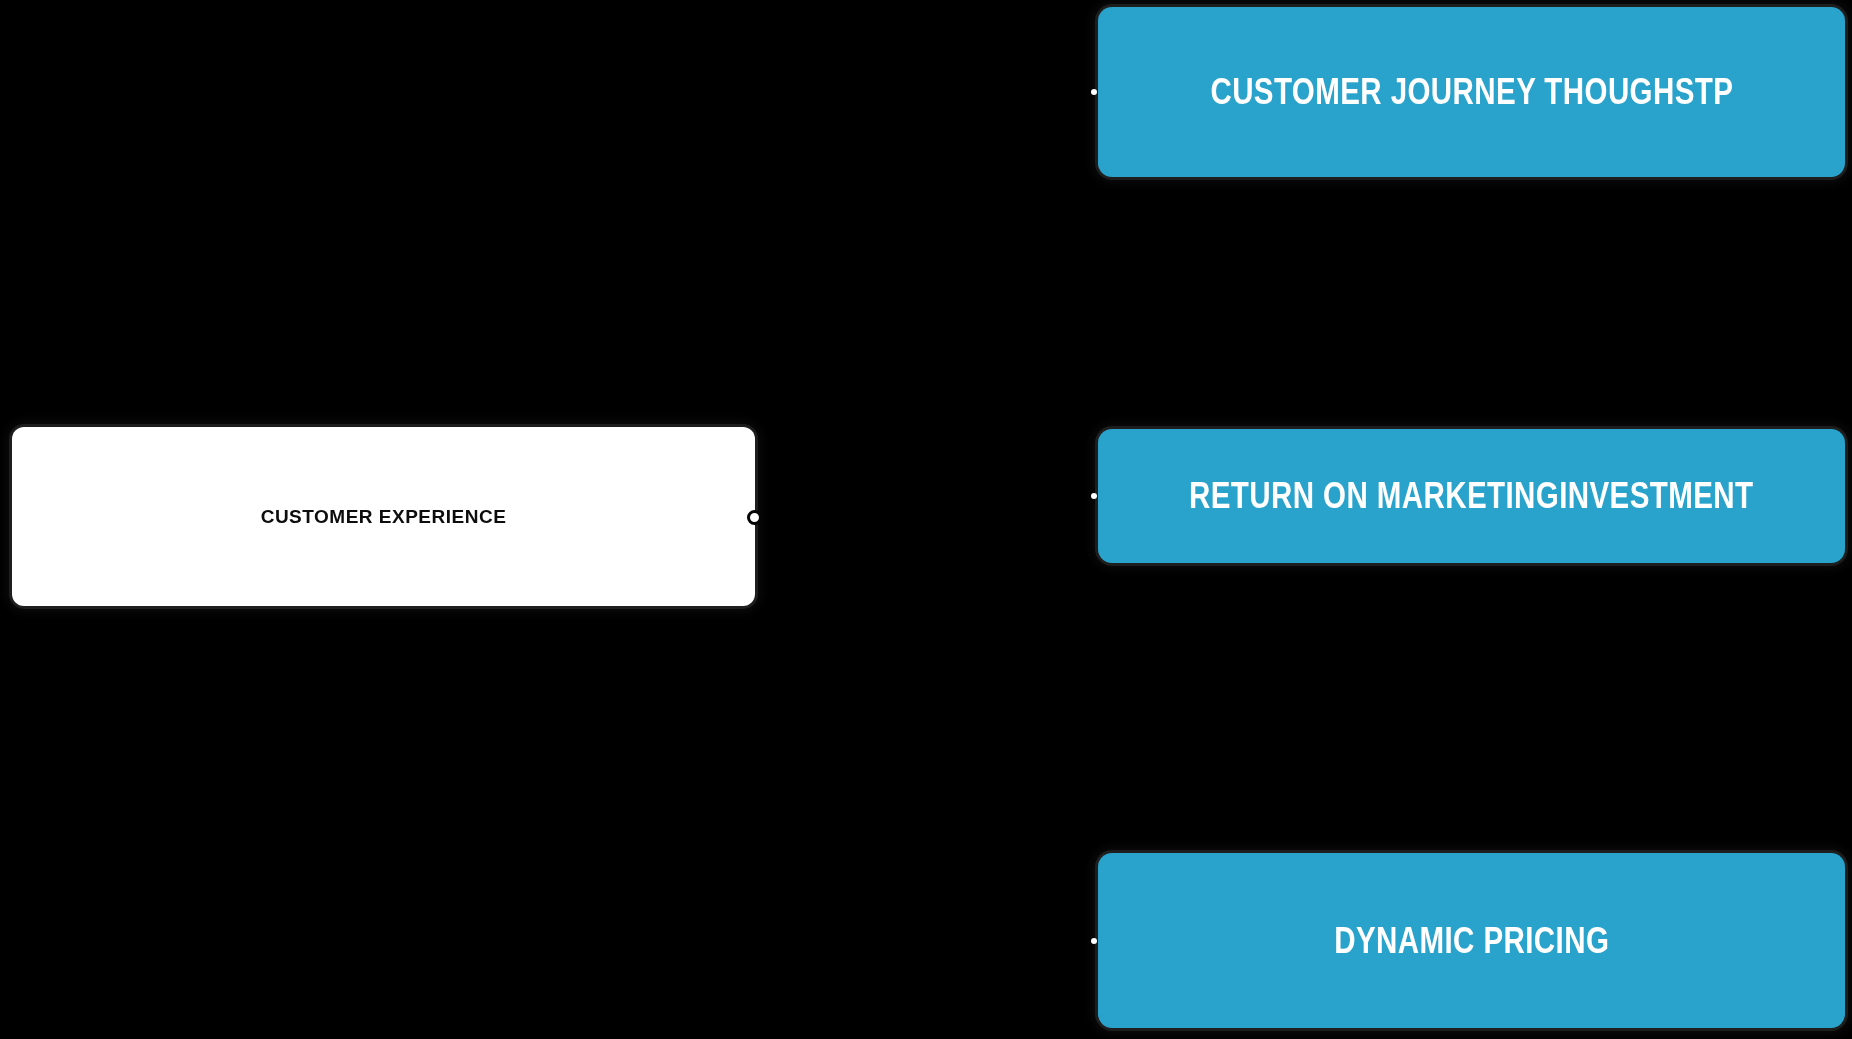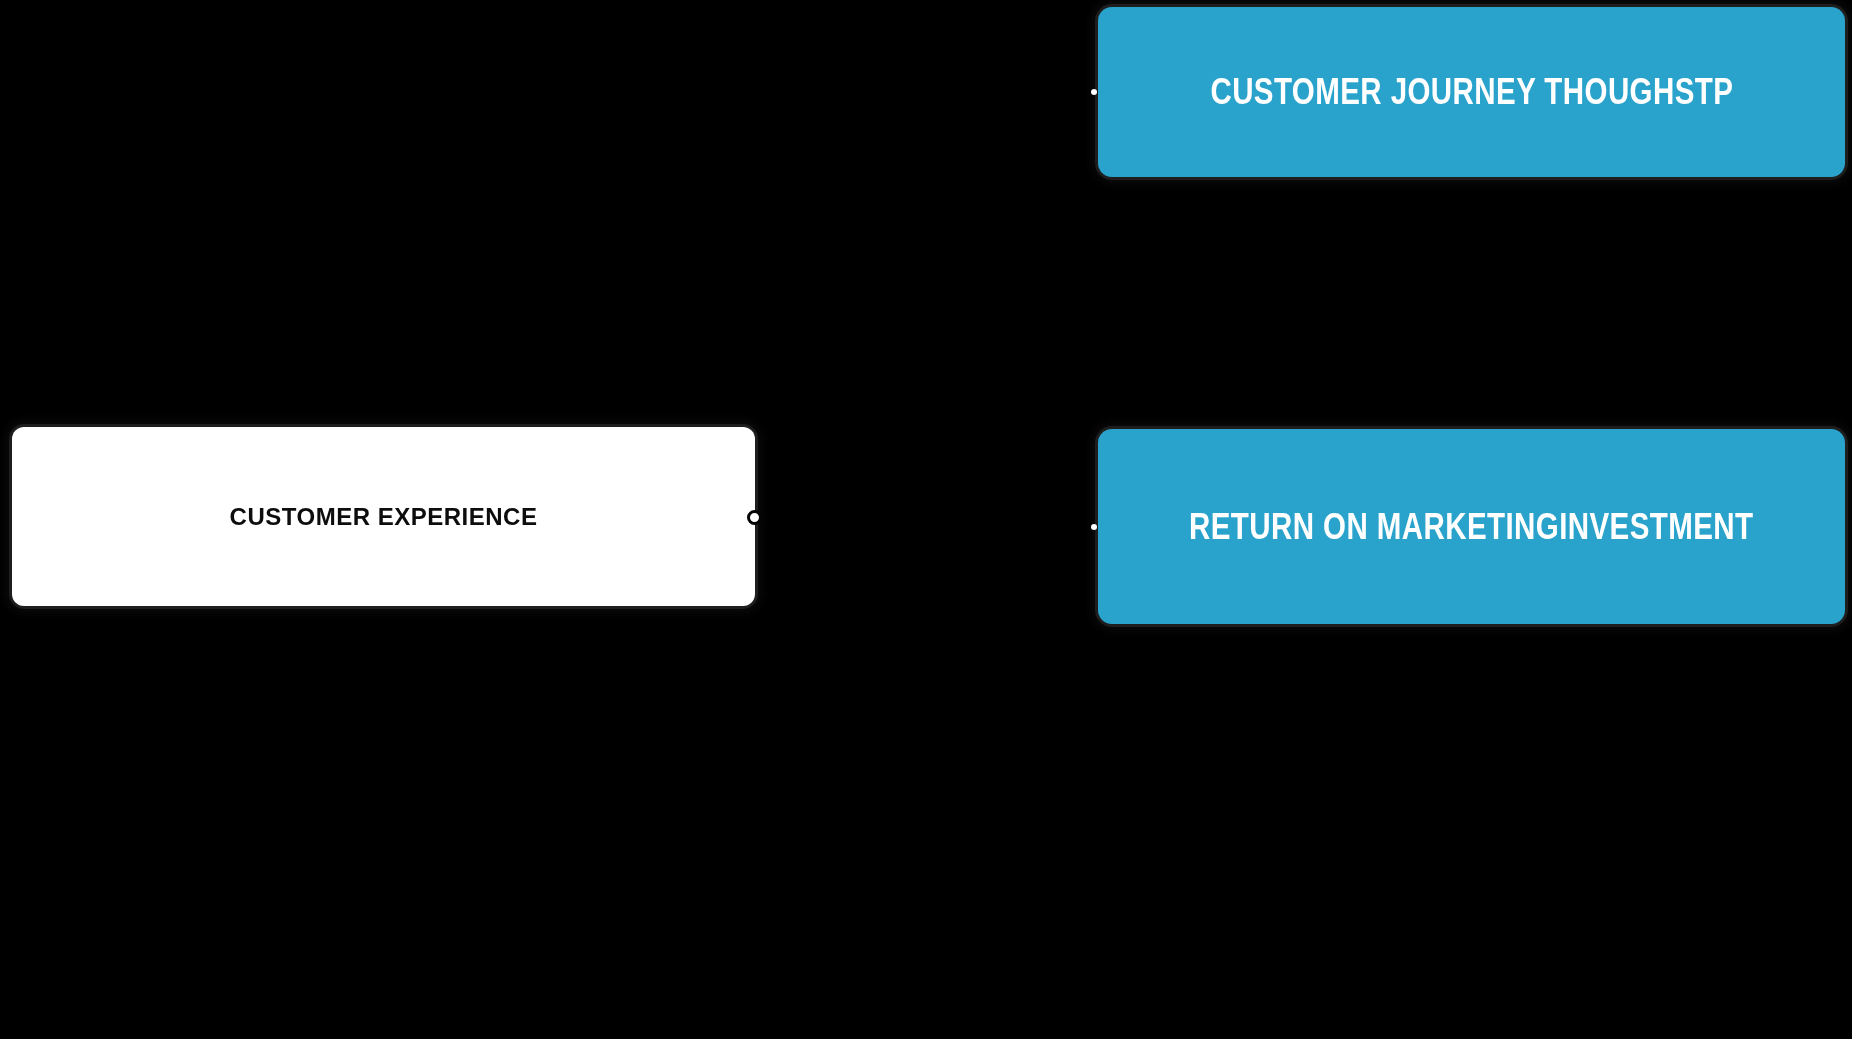--- a/index.html
+++ b/index.html
@@ -27,21 +27,21 @@
     align-items: center;
     justify-content: center;
     cursor: pointer;
   }
   .node.root {
     left: 12px; top: 427px;
     width: 743px; height: 179px;
     background: var(--node-white);
     border-radius: 12px;
     color: var(--text-on-white);
-    font-size: 24px;
+    font-size: 19px;
     font-weight: bold;
     letter-spacing: 0.5px;
     box-shadow: 0 0 0 3px rgba(80,80,80,0.30), 0 0 12px 5px rgba(80,80,80,0.18);
   }
   .node.branch {
     left: 1098px;
     width: 747px;
     background: var(--node-blue);
     border-radius: 14px;
     color: var(--text-on-blue);
@@ -83,19 +83,23 @@
   <div class="node root">
     <span class="root-label">CUSTOMER EXPERIENCE</span>
     <span class="port"></span>
   </div>
 
   <div class="node branch" style="top: 7px; height: 170px;">
     <span class="branch-label">CUSTOMER JOURNEY THOUGHSTP</span>
     <span class="dot"></span>
   </div>
 
-  <div class="node branch" style="top: 429px; height: 195px;">
+  <div class="node branch" style="top: 429px; height: 134px;">
     <span class="branch-label">RETURN ON MARKETINGINVESTMENT</span>
     <span class="dot"></span>
   </div>
 
+  <div class="node branch" style="top: 853px; height: 175px;">
+    <span class="branch-label">DYNAMIC PRICING</span>
+    <span class="dot"></span>
+  </div>
 
 </div>
 
 </body></html>

